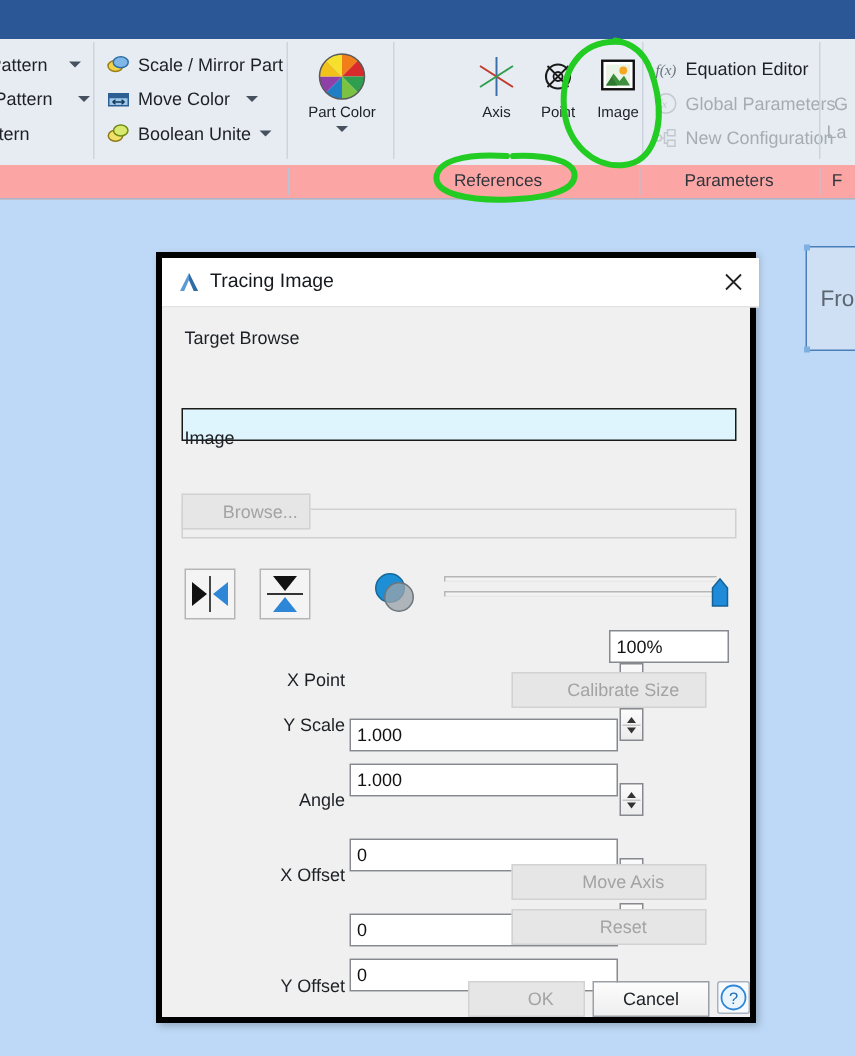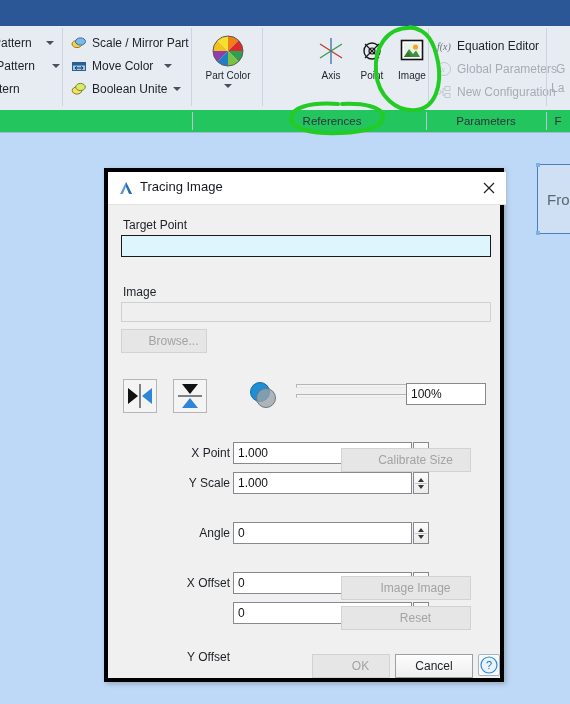--- a/index.html
+++ b/index.html
@@ -21,21 +21,21 @@
   }
 
   
   .ribbon {
     position: absolute; left: 0; top: 26px; width: 570px; height: 84px;
     background: #e7ecf3;
     border-bottom: 1px solid #c3ccd9;
   }
   .ribbon-captions {
     position: absolute; left: 0; top: 110px; width: 570px; height: 22px;
-    background: #22c55e;
+    background: #fca5a5;
     border-bottom: 1px solid #a9b7ca;
   }
   .rsep {
     position: absolute; top: 2px; width: 1px; height: 78px;
     background: #ccd4e0;
   }
   .csep {
     position: absolute; top: 2px; width: 1px; height: 18px;
     background: #b8c3d3;
   }
@@ -104,21 +104,21 @@
   .dlg-close svg { position: absolute; left: 9px; top: 8px; }
 
   .lbl {
     position: absolute; font-size: 12px; color: #1d2126;
   }
   .lbl.right { text-align: right; }
 
   .tbox {
     position: absolute; box-sizing: border-box;
     background: #ffffff; border: 1px solid #86898d;
-    font-size: 12px; color: #111; padding: 0 4px; line-height: 20px;
+    font-size: 12px; color: #111; padding: 0 4px; line-height: 20px; margin-top: 37px;
   }
   .tbox.active { background: #dff5fd; border: 1px solid #1a1a1a; }
   .tbox.disabled { background: #efefef; border: 1px solid #d0d0d0; color: #9a9a9a; }
 
   .btn {
     position: absolute; box-sizing: border-box;
     background: linear-gradient(#fdfdfd, #eeeeee);
     border: 1px solid #9aa0a6; text-align: center;
     font-size: 12px; color: #1d2126; cursor: pointer;
   }
@@ -350,21 +350,21 @@
         </svg>
       </span>
       <span class="dt-txt">Tracing Image</span>
       <span class="dlg-close">
         <svg width="12" height="12" viewBox="0 0 12 12">
           <path d="M1 1 L11 11 M11 1 L1 11" stroke="#222" stroke-width="1.2" fill="none"></path>
         </svg>
       </span>
     </div>
 
-    <div class="lbl" style="left:15px; top:46px;">Target Point</div>
+    <div class="lbl" style="left:15px; top:46px;">Target Browse</div>
     <div class="tbox active" style="left:13px; top:63px; width:370px; height:22px;"></div>
 
     <div class="lbl" style="left:15px; top:113px;">Image</div>
     <div class="tbox disabled" style="left:13px; top:130px; width:370px; height:20px;"></div>
     <div class="btn disabled" style="left:13px; top:157px; width:86px; height:24px; line-height:23px;">Browse...</div>
 
     <div class="iconbtn" style="left:15px; top:207px; width:34px; height:34px;">
       <span>
         <svg width="32" height="32" viewBox="0 0 32 32">
           <line x1="16" y1="4" x2="16" y2="28" stroke="#333" stroke-width="1.2"></line>
@@ -434,21 +434,21 @@
     </div>
 
     <div class="lbl right" style="left:55px; top:434px; width:67px;margin-top:44px;">Y Offset</div>
     <div class="tbox" style="left:125px; top:430px; width:179px; height:22px;">0</div>
     <div class="spin" style="left:305px; top:430px;">
       <span class="sa up"></span>
       <span class="mid"></span>
       <span class="sa dn"></span>
     </div>
 
-    <div class="btn disabled" style="left:233px; top:404px; width:130px; height:24px; line-height:23px;">Image Image</div>
+    <div class="btn disabled" style="left:233px; top:404px; width:130px; height:24px; line-height:23px;">Move Axis</div>
     <div class="btn disabled" style="left:204px; top:482px; width:78px; height:24px; line-height:23px;">OK</div>
 
     <div class="btn disabled" style="left:233px; top:434px; width:130px; height:24px; line-height:23px;">Reset</div>
     <div class="btn" style="left:287px; top:482px; width:78px; height:24px; line-height:23px;">Cancel</div>
     <div class="helpbtn" style="left:370px; top:482px;">
       <svg width="20" height="20" viewBox="0 0 20 20" style="position:absolute; left:0; top:0;">
         <circle cx="10" cy="10" r="8" fill="#eaf4fc" stroke="#2e86d6" stroke-width="1.2"></circle>
         <text x="10" y="14" text-anchor="middle" font-family="Liberation Sans, sans-serif" font-size="11" fill="#1f6fb5">?</text>
       </svg>
     </div>

